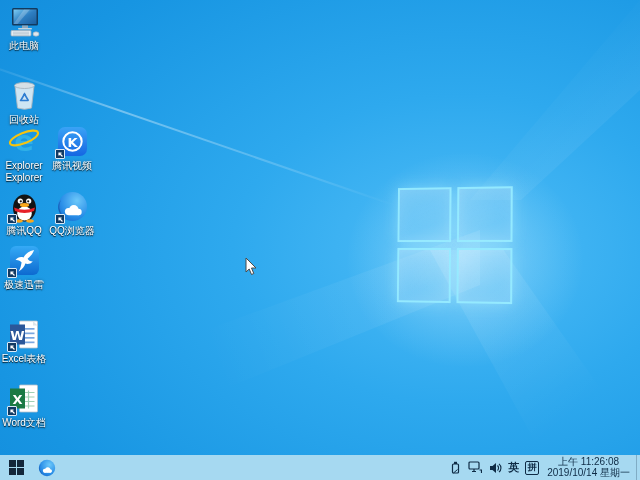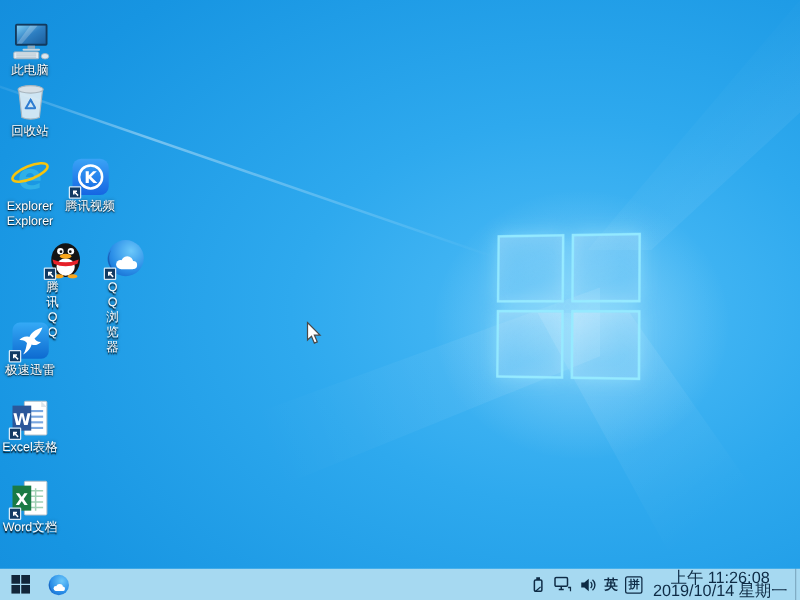--- a/index.html
+++ b/index.html
@@ -61,40 +61,40 @@
     text-shadow:0 1px 1px rgba(0,0,0,.85),0 0 3px rgba(0,0,0,.45);
     word-break:break-word;
   }
   .badge{
     position:absolute;left:-1px;bottom:-1px;width:10px;height:10px;
     background:#113a63;border:1px solid #d8e9f7;border-radius:1px;
   }
   .badge svg{display:block;width:8px;height:8px;}
   
   .c0{left:0;} .c1{left:48px;}
-  .r0{top:16px;} .r1{top:65px;} .r2{top:125px;} .r3{top:190px;padding-left:36px;}
-  .r4{top:256px;} .r5{top:318px;} .r6{top:382px;}
+  .r0{top:5px;} .r1{top:79px;} .r2{top:125px;} .r3{top:190px;}
+  .r4{top:244px;} .r5{top:318px;} .r6{top:382px;}
   
   #taskbar{
     position:absolute;left:0;bottom:0;width:640px;height:25px;
     background:#a6d9f1;display:flex;align-items:center;
   }
   #start-button{width:32px;height:25px;display:flex;align-items:center;justify-content:center;}
   .tb-app{width:30px;height:25px;display:flex;align-items:center;justify-content:center;}
   #tray{margin-left:auto;display:flex;align-items:center;height:25px;}
   .tray-ic{width:16px;height:25px;display:flex;align-items:center;justify-content:center;margin:0 2px;}
   .tray-text{font-size:11px;font-weight:bold;color:#0e2b45;margin:0 3px;}
   #ime-box{
     width:14px;height:14px;border:1.5px solid #0e2b45;border-radius:2px;
     display:flex;align-items:center;justify-content:center;
     font-size:9px;font-weight:bold;color:#0e2b45;margin:0 3px;
   }
   #clock{
     margin:0 6px 0 5px;text-align:center;color:#0e2b45;
-    font-size:13px;line-height:10.5px;white-space:nowrap;
+    font-size:10px;line-height:10.5px;white-space:nowrap;
   }
   #show-desktop{width:4px;height:25px;border-left:1px solid rgba(14,43,69,.25);}
   
   #cursor{position:absolute;left:245px;top:257px;pointer-events:none;}
 </style>
 </head>
 <body>
 
 <div id="screen">
 

